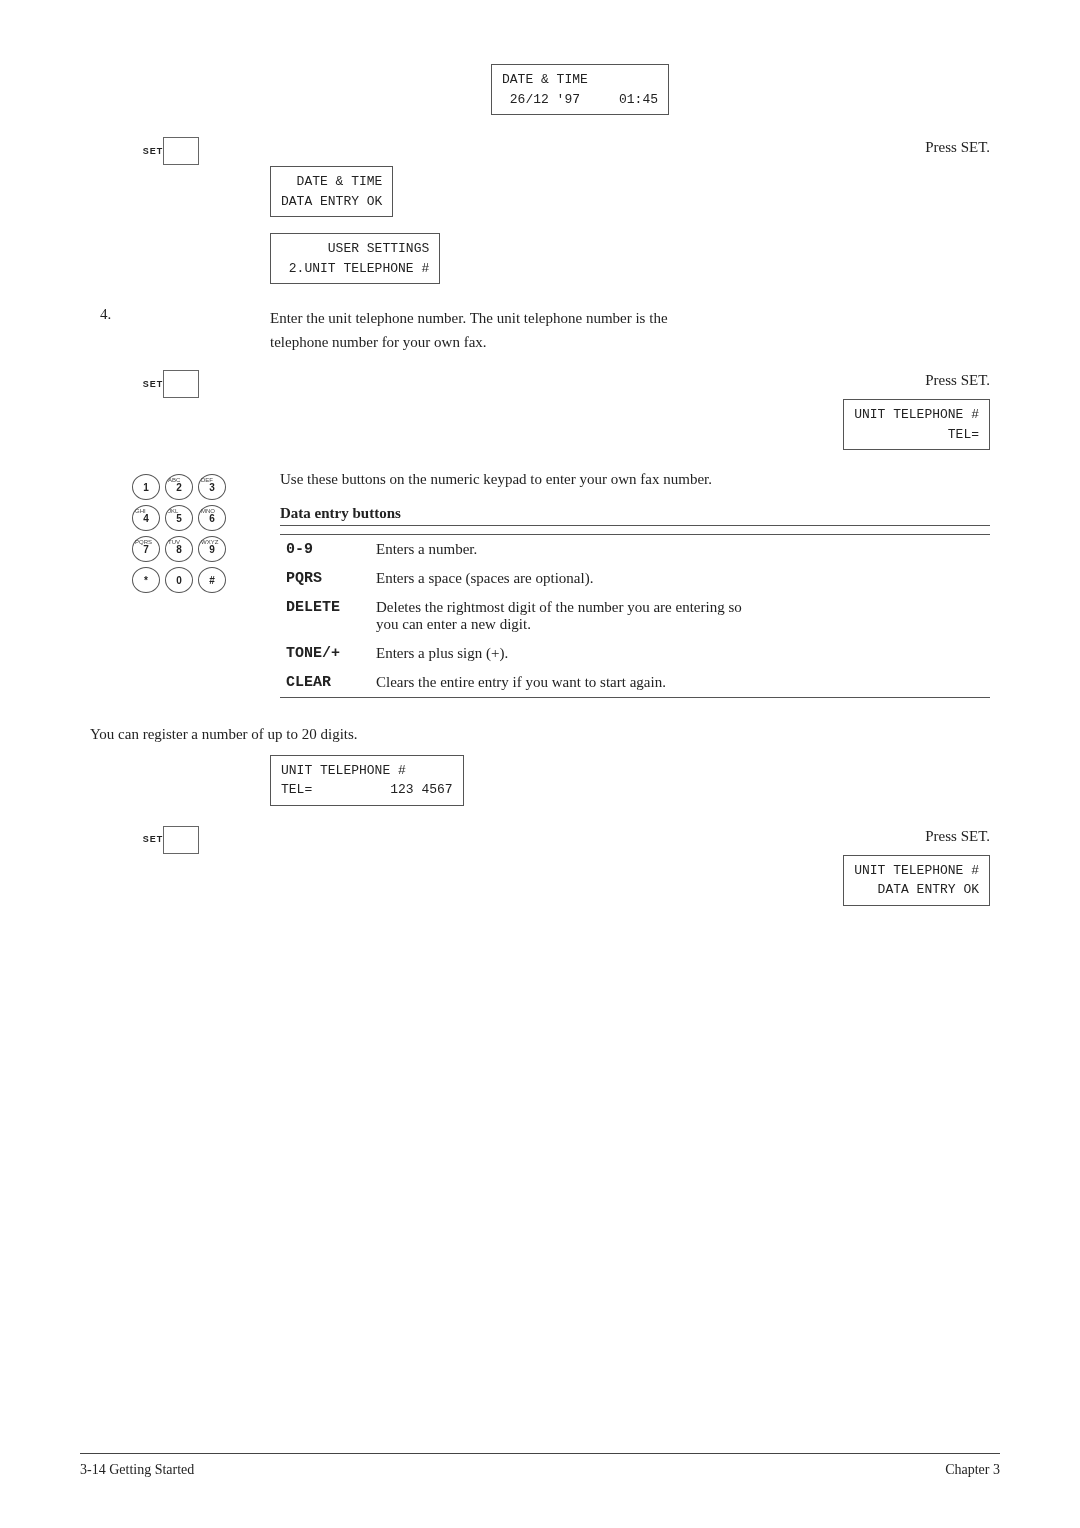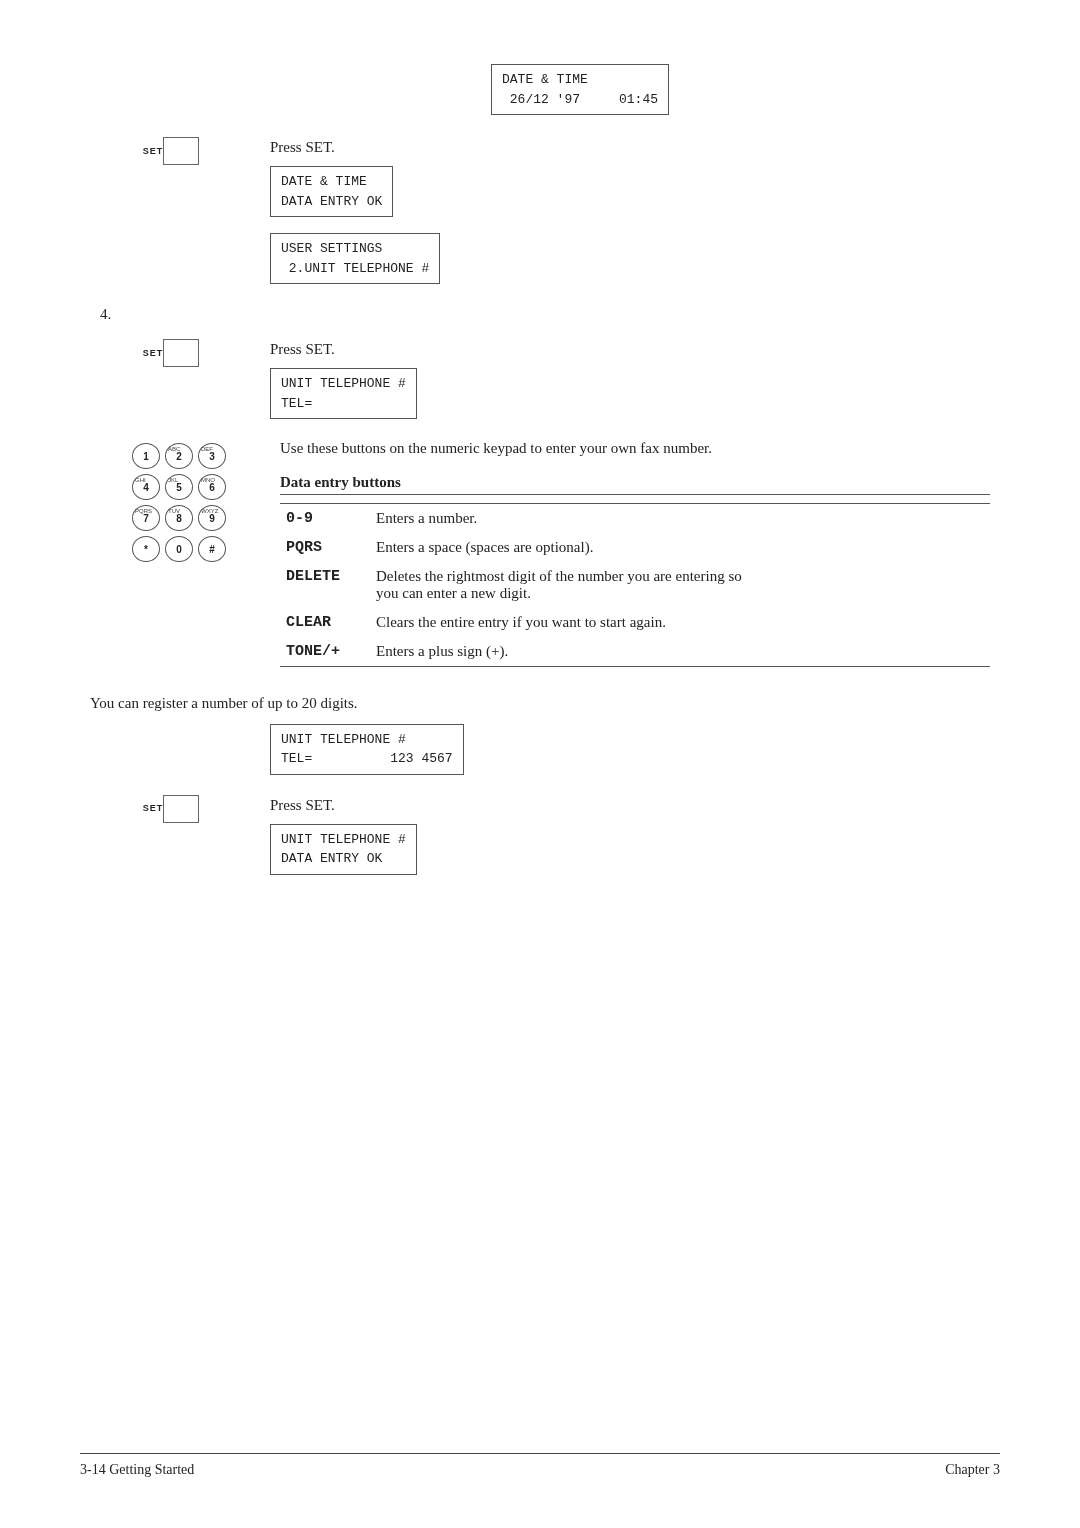--- a/index.html
+++ b/index.html
@@ -67,20 +67,21 @@
     .step-left {
       min-width: 180px;
       display: flex;
       flex-direction: column;
       align-items: center;
       padding-top: 2px;
     }
 
     .step-right {
       flex: 1;
+      text-align: right;
     }
 
     .press-set-text {
       font-size: 15px;
       margin-bottom: 6px;
       padding-top: 4px;
     }
 
     
     .numbered-step {
@@ -247,20 +248,24 @@
         <div class="lcd-display"><span>USER SETTINGS</span>
 <span> 2.UNIT TELEPHONE #</span></div>
       </div>
     </div>
   </div>
 
   <div class="numbered-step" style="margin-top:18px;">
     <div class="step-number">
       <span>4.</span>
     </div>
+    <div class="step-content">
+      <span style="white-space: pre-line;">Enter the unit telephone number. The unit telephone number is the
+telephone number for your own fax.</span>
+    </div>
   </div>
 
   <div class="step-row" style="margin-top:10px;">
     <div class="step-left">
       <div class="set-block">
         <div class="set-label">SET</div>
         <div class="set-button"></div>
       </div>
     </div>
     <div class="step-right">
@@ -337,26 +342,26 @@
             <tr>
               <td>PQRS</td>
               <td>Enters a space (spaces are optional).</td>
             </tr>
             <tr>
               <td>DELETE</td>
               <td style="white-space: pre-line;">Deletes the rightmost digit of the number you are entering so
 you can enter a new digit.</td>
             </tr>
             <tr>
+              <td>TONE/+</td>
+              <td>Enters a plus sign (+).</td>
+            </tr>
+            <tr>
               <td>CLEAR</td>
               <td>Clears the entire entry if you want to start again.</td>
-            </tr>
-            <tr>
-              <td>TONE/+</td>
-              <td>Enters a plus sign (+).</td>
             </tr>
           </tbody>
         </table>
       </div>
     </div>
   </div>
 
   <div class="reg-text" style="margin-left:0;">You can register a number of up to 20 digits.</div>
 
   <div style="display:flex; margin-left:180px; margin-bottom:14px;">

